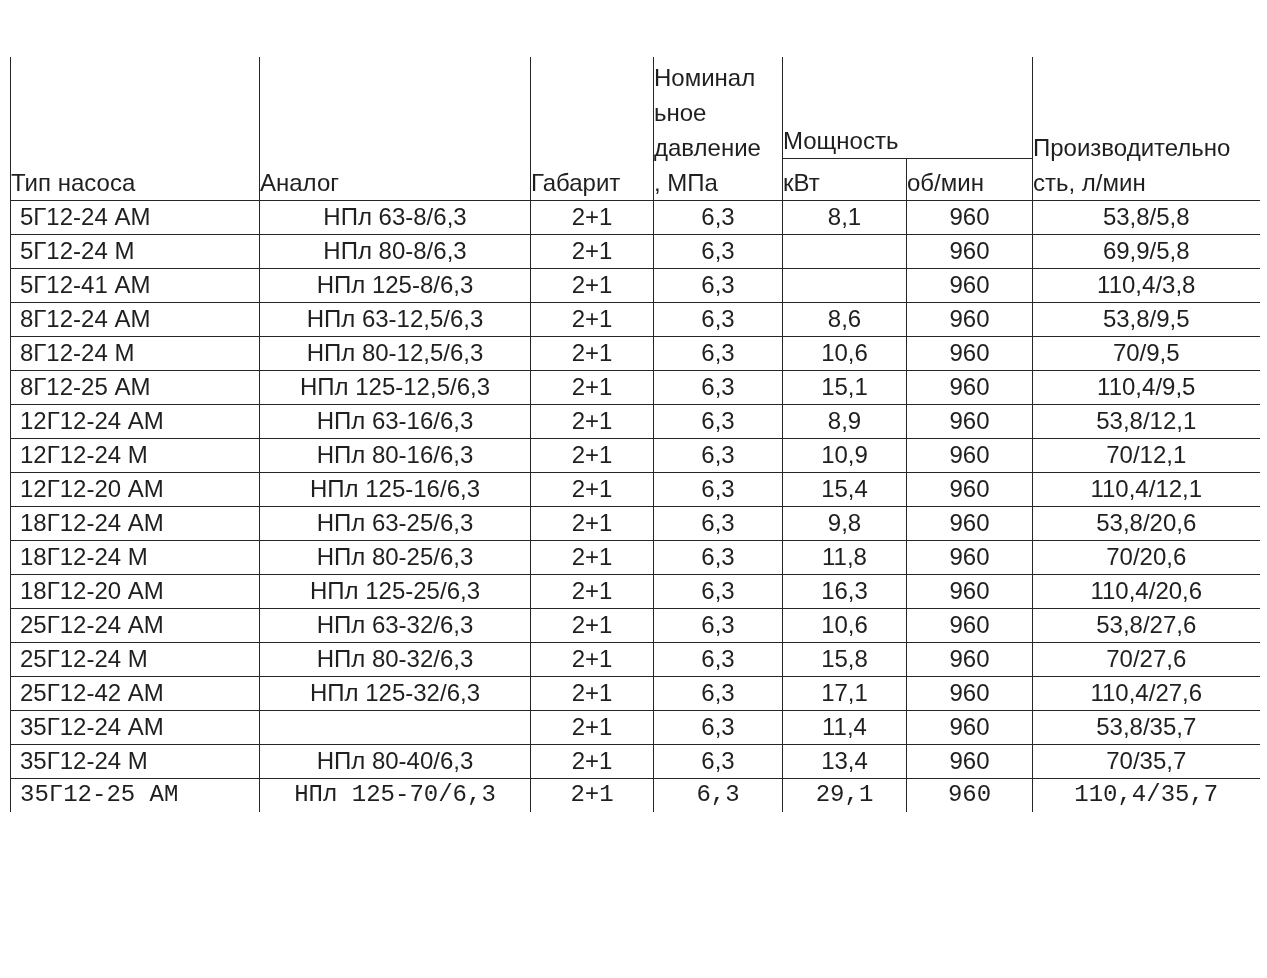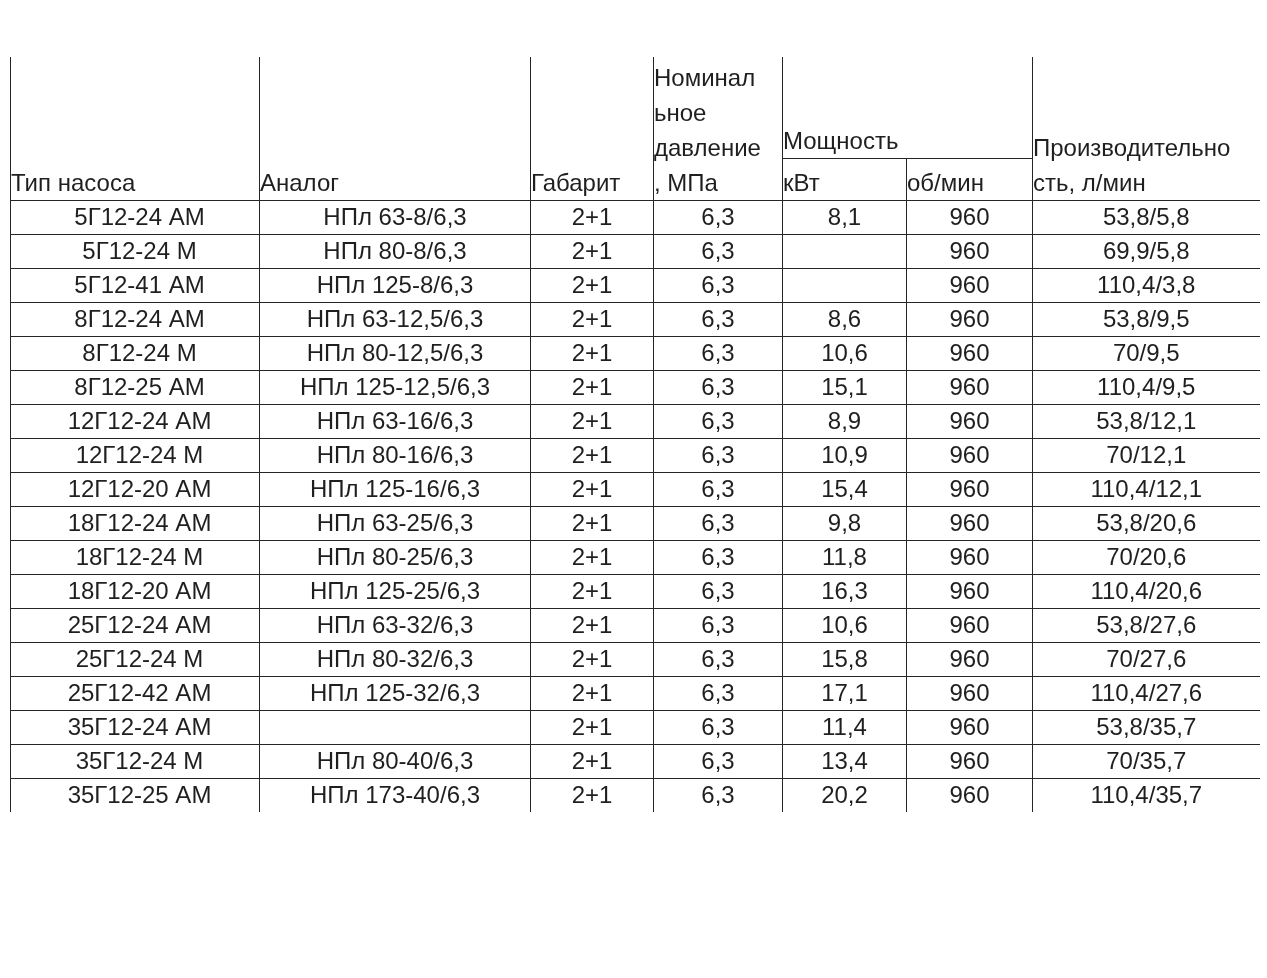--- a/index.html
+++ b/index.html
@@ -37,23 +37,23 @@
   thead tr:first-child th { border-top: none; }
   tr.h1 { height: 101px; }
   tr.h2 { height: 42px; }
   .no-right { border-right: none !important; margin-left: 16px; }
   tbody td {
     height: 33px;
     text-align: center;
     vertical-align: middle;
     line-height: 1;
   }
-  tbody td:first-child { text-align: center; padding-left: 9px; }
+  tbody td:first-child { text-align: left; padding-left: 9px; }
   tbody td:last-child { border-right: none; }
-  tbody tr:last-child td { border-bottom: none; }
+  tbody tr:last-child td { border-bottom: none; font-family: Liberation Mono, monospace; }
 </style>
 </head>
 <body>
 
 <div class="page">
   <table class="pump">
     <colgroup>
       <col style="width:249px">
       <col style="width:271px">
       <col style="width:123px">
@@ -229,22 +229,22 @@
         <td>35Г12-24 М</td>
         <td>НПл 80-40/6,3</td>
         <td>2+1</td>
         <td>6,3</td>
         <td>13,4</td>
         <td>960</td>
         <td>70/35,7</td>
       </tr>
       <tr>
         <td>35Г12-25 АМ</td>
-        <td>НПл 173-40/6,3</td>
-        <td>2+1</td>
-        <td>6,3</td>
-        <td>20,2</td>
+        <td>НПл 125-70/6,3</td>
+        <td>2+1</td>
+        <td>6,3</td>
+        <td>29,1</td>
         <td>960</td>
         <td>110,4/35,7</td>
       </tr>
     </tbody>
   </table>
 </div>
 
 </body></html>

